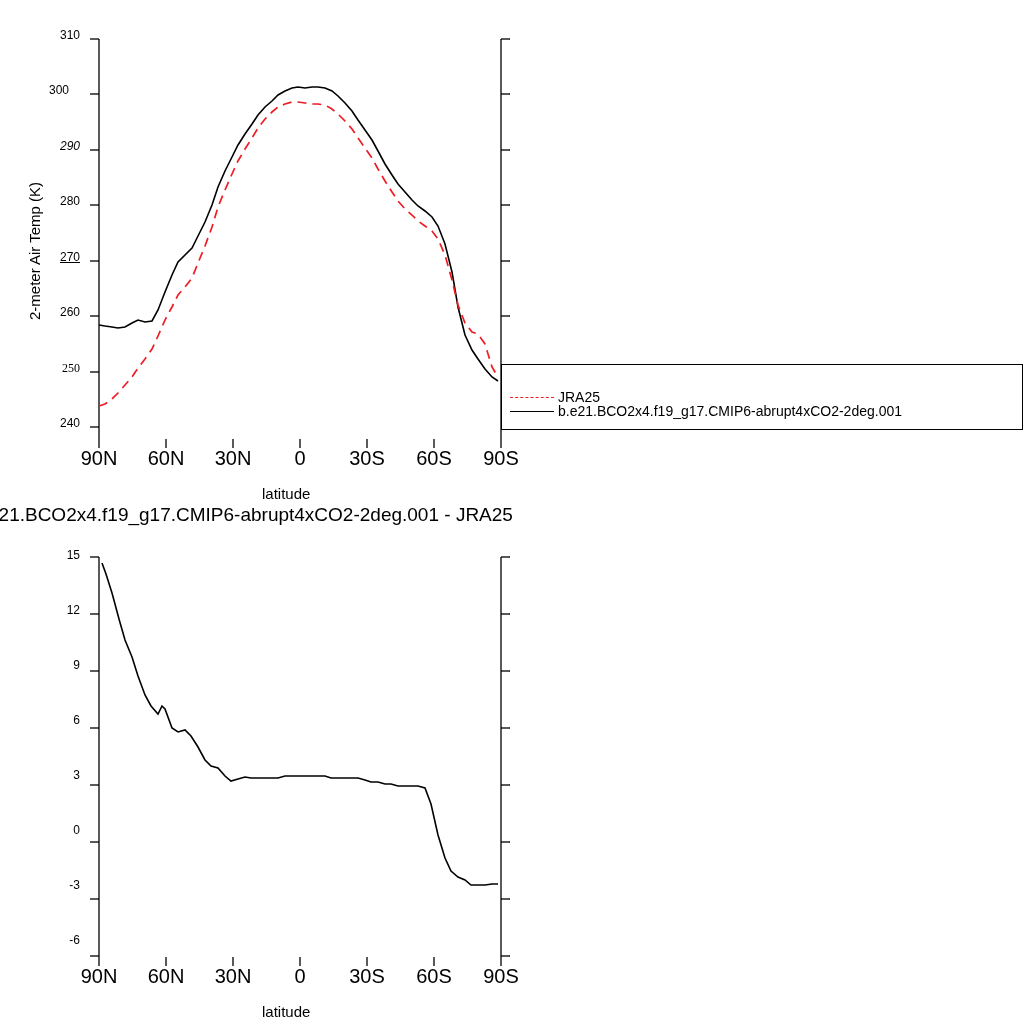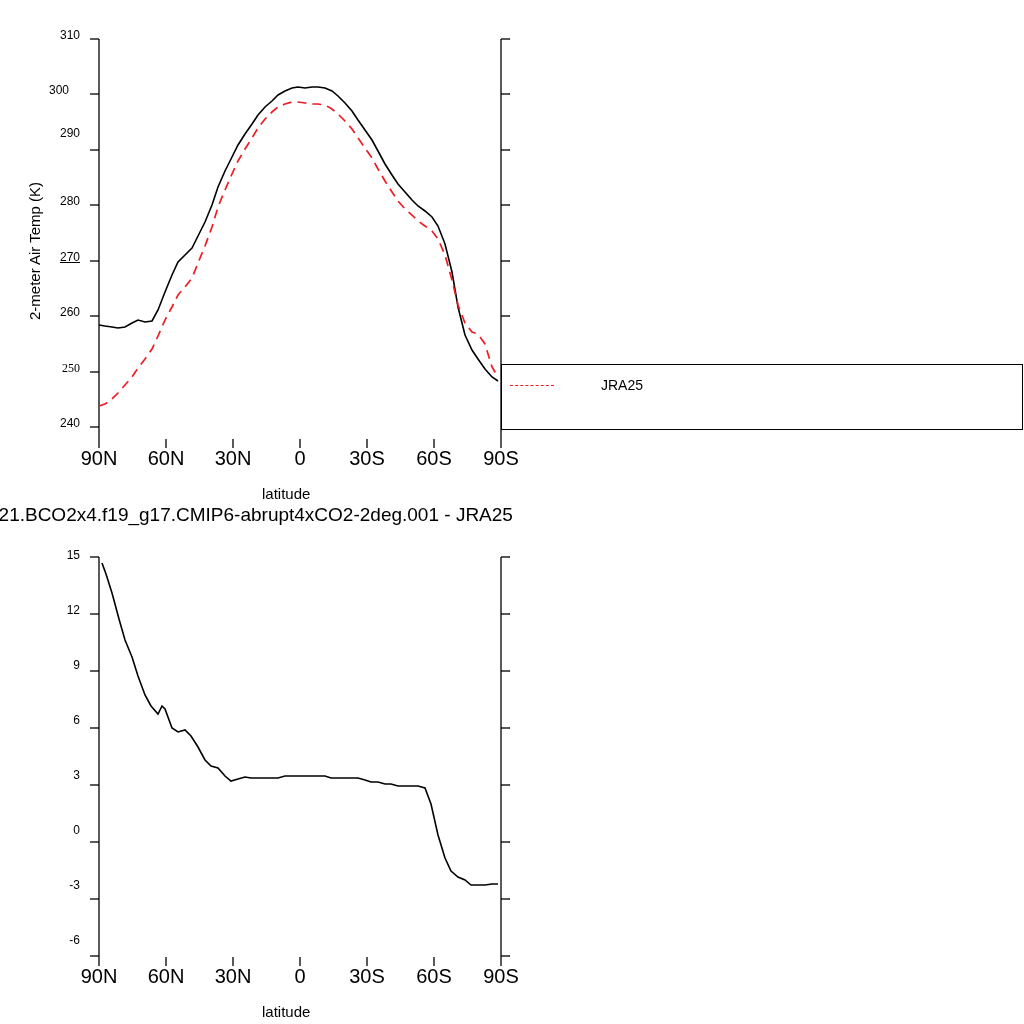--- a/index.html
+++ b/index.html
@@ -87,21 +87,21 @@
 
 <div class="panel" style="left:0; top:0; width:1024px; height:500px;">
 
 
   <div class="ylabel" style="left:26px; top:320px;">2-meter Air Temp (K)</div>
 
   <div class="axis-label" style="left:262px; top:485px;">latitude</div>
 
   <div class="tick-label-y" style="left:38px; top:28px; width:42px;">310</div>
   <div class="tick-label-y" style="left:38px; top:83px; width:42px;text-align:center;">300</div>
-  <div class="tick-label-y" style="left:38px; top:126px; width:42px;">290</div>
+  <div class="tick-label-y" style="left:38px; top:139px; width:42px;font-style:italic;">290</div>
   <div class="tick-label-y" style="left:38px; top:194px; width:42px;">280</div>
   <div class="tick-label-y" style="left:38px; top:250px; width:42px;text-decoration:underline;">270</div>
   <div class="tick-label-y" style="left:38px; top:305px; width:42px;">260</div>
   <div class="tick-label-y" style="left:38px; top:361px; width:42px;font-family:Liberation Serif, serif;">250</div>
   <div class="tick-label-y" style="left:38px; top:416px; width:42px;">240</div>
 
   <div class="tick-label-x" style="left:74px; top:447px; width:50px;">90N</div>
   <div class="tick-label-x" style="left:141px; top:447px; width:50px;">60N</div>
   <div class="tick-label-x" style="left:208px; top:447px; width:50px;">30N</div>
   <div class="tick-label-x" style="left:275px; top:447px; width:50px;">0</div>
@@ -137,23 +137,27 @@
     <line x1="300" y1="439" x2="300" y2="448" stroke="#000" stroke-width="1.3"></line>
     <line x1="367" y1="439" x2="367" y2="448" stroke="#000" stroke-width="1.3"></line>
     <line x1="434" y1="439" x2="434" y2="448" stroke="#000" stroke-width="1.3"></line>
     <line x1="501" y1="439" x2="501" y2="448" stroke="#000" stroke-width="1.3"></line>
 
     <polyline fill="none" stroke="#000000" stroke-width="1.6" points="99,325 105,326 112,327 118,328 125,327 132,323 138,320 145,322 152,321 158,310 165,292 172,275 178,262 185,255 192,248 198,236 205,222 212,205 218,187 225,171 232,157 238,145 245,134 252,124 258,115 265,107 272,101 278,95 285,91 292,88 298,87 305,88 312,87 318,87 325,88 332,91 338,96 345,103 352,111 358,120 365,130 372,140 378,151 385,164 392,175 398,184 405,192 412,200 418,206 425,211 432,217 438,226 445,244 452,272 458,307 465,335 472,350 478,359 485,369 492,377 498,381"></polyline>
     <polyline fill="none" stroke="#ee1c25" stroke-width="1.7" stroke-dasharray="9,6" points="99,406 105,404 112,399 118,393 125,385 132,377 138,368 145,359 152,349 158,336 165,320 172,307 178,295 185,287 192,278 198,263 205,246 212,227 218,207 225,190 232,174 238,161 245,149 252,138 258,128 265,119 272,112 278,107 285,104 292,102 298,102 305,103 312,104 318,104 325,105 332,109 338,114 345,121 352,129 358,138 365,148 372,158 378,169 385,181 392,192 398,201 405,209 412,215 418,221 425,226 432,231 438,239 445,255 452,280 458,305 465,323 472,332 478,334 485,344 492,367 498,377"></polyline>
   </svg>
 
   <div class="legend-box" style="left:501px; top:364px; width:522px; height:66px;">
-    <div class="legend-row" style="left:8px; top:12px;gap:43px;">
+    <div class="legend-row" style="left:8px; top:24px;">
       <span class="legend-line dashed"></span>
       <span>JRA25</span>
+    </div>
+    <div class="legend-row" style="left:8px; top:38px;">
+      <span class="legend-line solid"></span>
+      <span>b.e21.BCO2x4.f19_g17.CMIP6-abrupt4xCO2-2deg.001</span>
     </div>
   </div>
 </div>
 
 <div class="panel" style="left:0; top:500px; width:1024px; height:524px;">
 
   <div class="diff-title" style="left:-12px; top:4px;">e21.BCO2x4.f19_g17.CMIP6-abrupt4xCO2-2deg.001 - JRA25</div>
 
   <div class="axis-label" style="left:262px; top:503px;">latitude</div>
 

